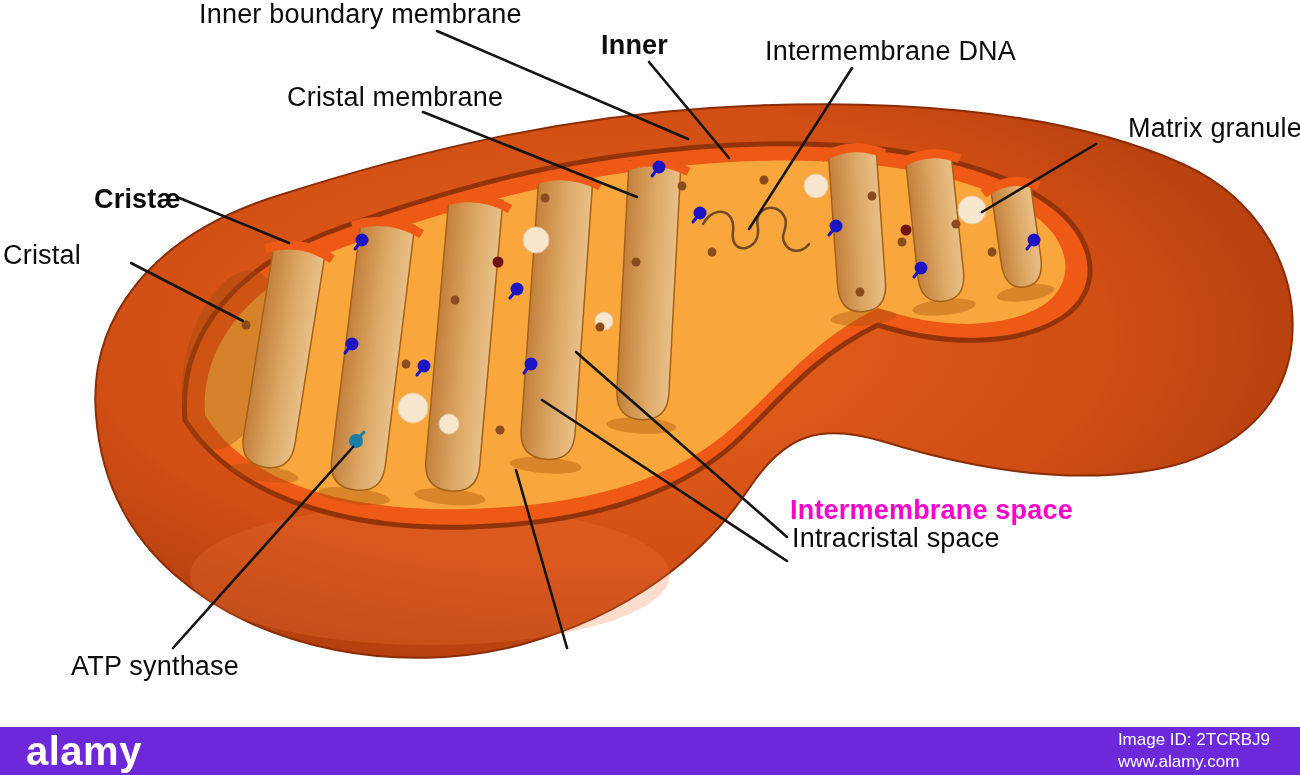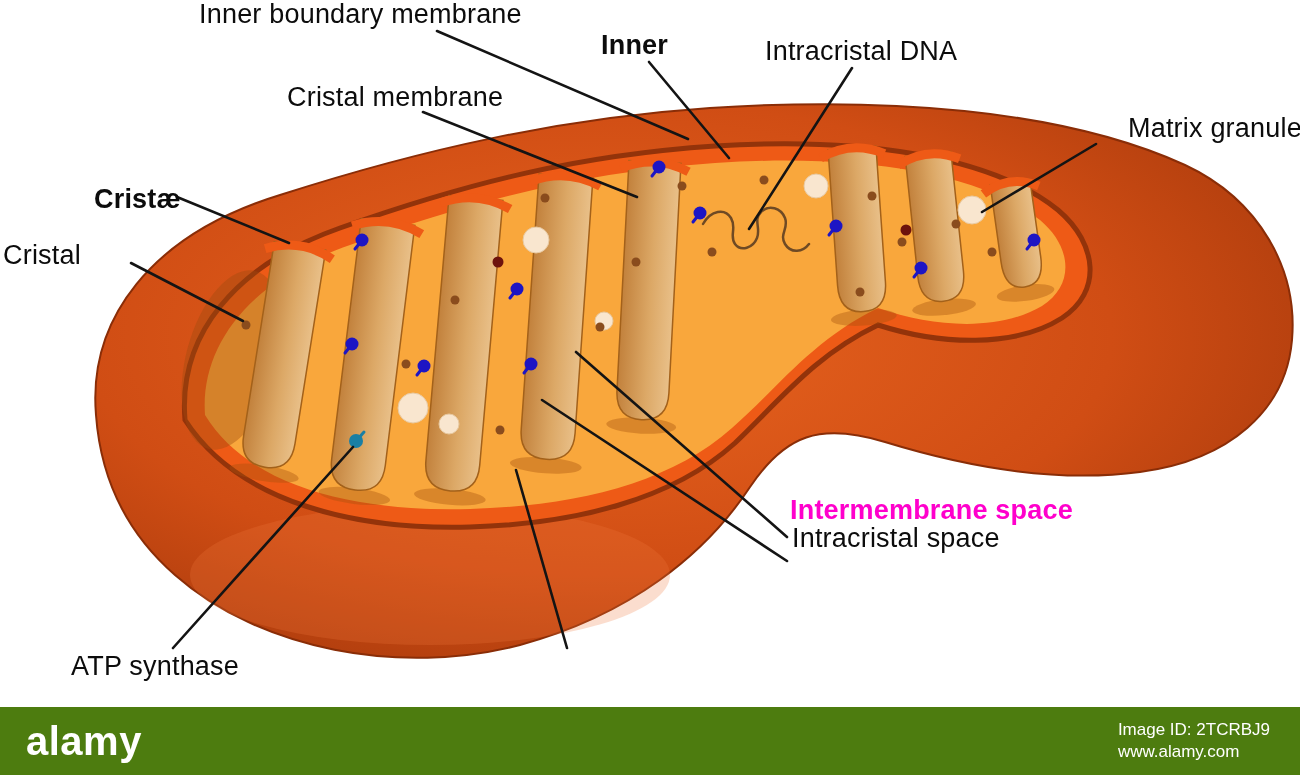--- a/index.html
+++ b/index.html
@@ -3,21 +3,21 @@
 <meta charset="utf-8">
 <style>
   html,body{margin:0;padding:0;background:#ffffff;}
   #stage{position:relative;width:1300px;height:775px;overflow:hidden;background:#ffffff;
          font-family:"Liberation Sans",sans-serif;}
   #art{position:absolute;left:0;top:0;}
   .label{position:absolute;font-size:27px;color:var(--label-color,#0c0c0c);white-space:nowrap;
          line-height:1.1;letter-spacing:0.2px;}
   .bold{font-weight:700;}
   .magenta{color:var(--magenta,#ff00cc);font-weight:700;}
-  #watermark-bar{position:absolute;left:0;bottom:0;width:1300px;height:68px;background:#4d7c0f;
+  #watermark-bar{position:absolute;left:0;bottom:0;width:1300px;height:48px;background:#6d28d9;
                  display:flex;align-items:center;justify-content:space-between;
                  padding:0 26px;box-sizing:border-box;}
   #brand{color:#ffffff;font-size:40px;font-weight:700;letter-spacing:0.5px;}
   #id-box{color:#ffffff;font-size:17px;text-align:left;line-height:22px;padding-right:4px;}
 </style>
 </head>
 <body>
 
 <div id="stage">
 
@@ -180,21 +180,21 @@
       <line x1="131" y1="263" x2="243" y2="321"></line>
       <line x1="173" y1="648" x2="353" y2="447"></line>
       <line x1="567" y1="648" x2="516" y2="470"></line>
       <line x1="787" y1="537" x2="576" y2="352"></line>
       <line x1="787" y1="561" x2="542" y2="400"></line>
     </g>
   </svg>
 
   <div class="label" style="left:199px;top:0px;">Inner boundary membrane</div>
   <div class="label bold" style="left:601px;top:31px;">Inner</div>
-  <div class="label" style="left:765px;top:37px;">Intracristal DNA</div>
+  <div class="label" style="left:765px;top:37px;">Intermembrane DNA</div>
   <div class="label" style="left:1099px;top:114px;margin-left:29px;">Matrix granule</div>
   <div class="label" style="left:287px;top:83px;">Cristal membrane</div>
   <div class="label bold" style="left:94px;top:169px;margin-top:16px;">Cristæ</div>
   <div class="label" style="left:3px;top:241px;">Cristal</div>
   <div class="label" style="left:71px;top:652px;">ATP synthase</div>
   <div class="label magenta" style="left:790px;top:496px;">Intermembrane space</div>
   <div class="label" style="left:792px;top:524px;">Intracristal space</div>
 
   <div id="watermark-bar">
     <span id="brand">alamy</span>

